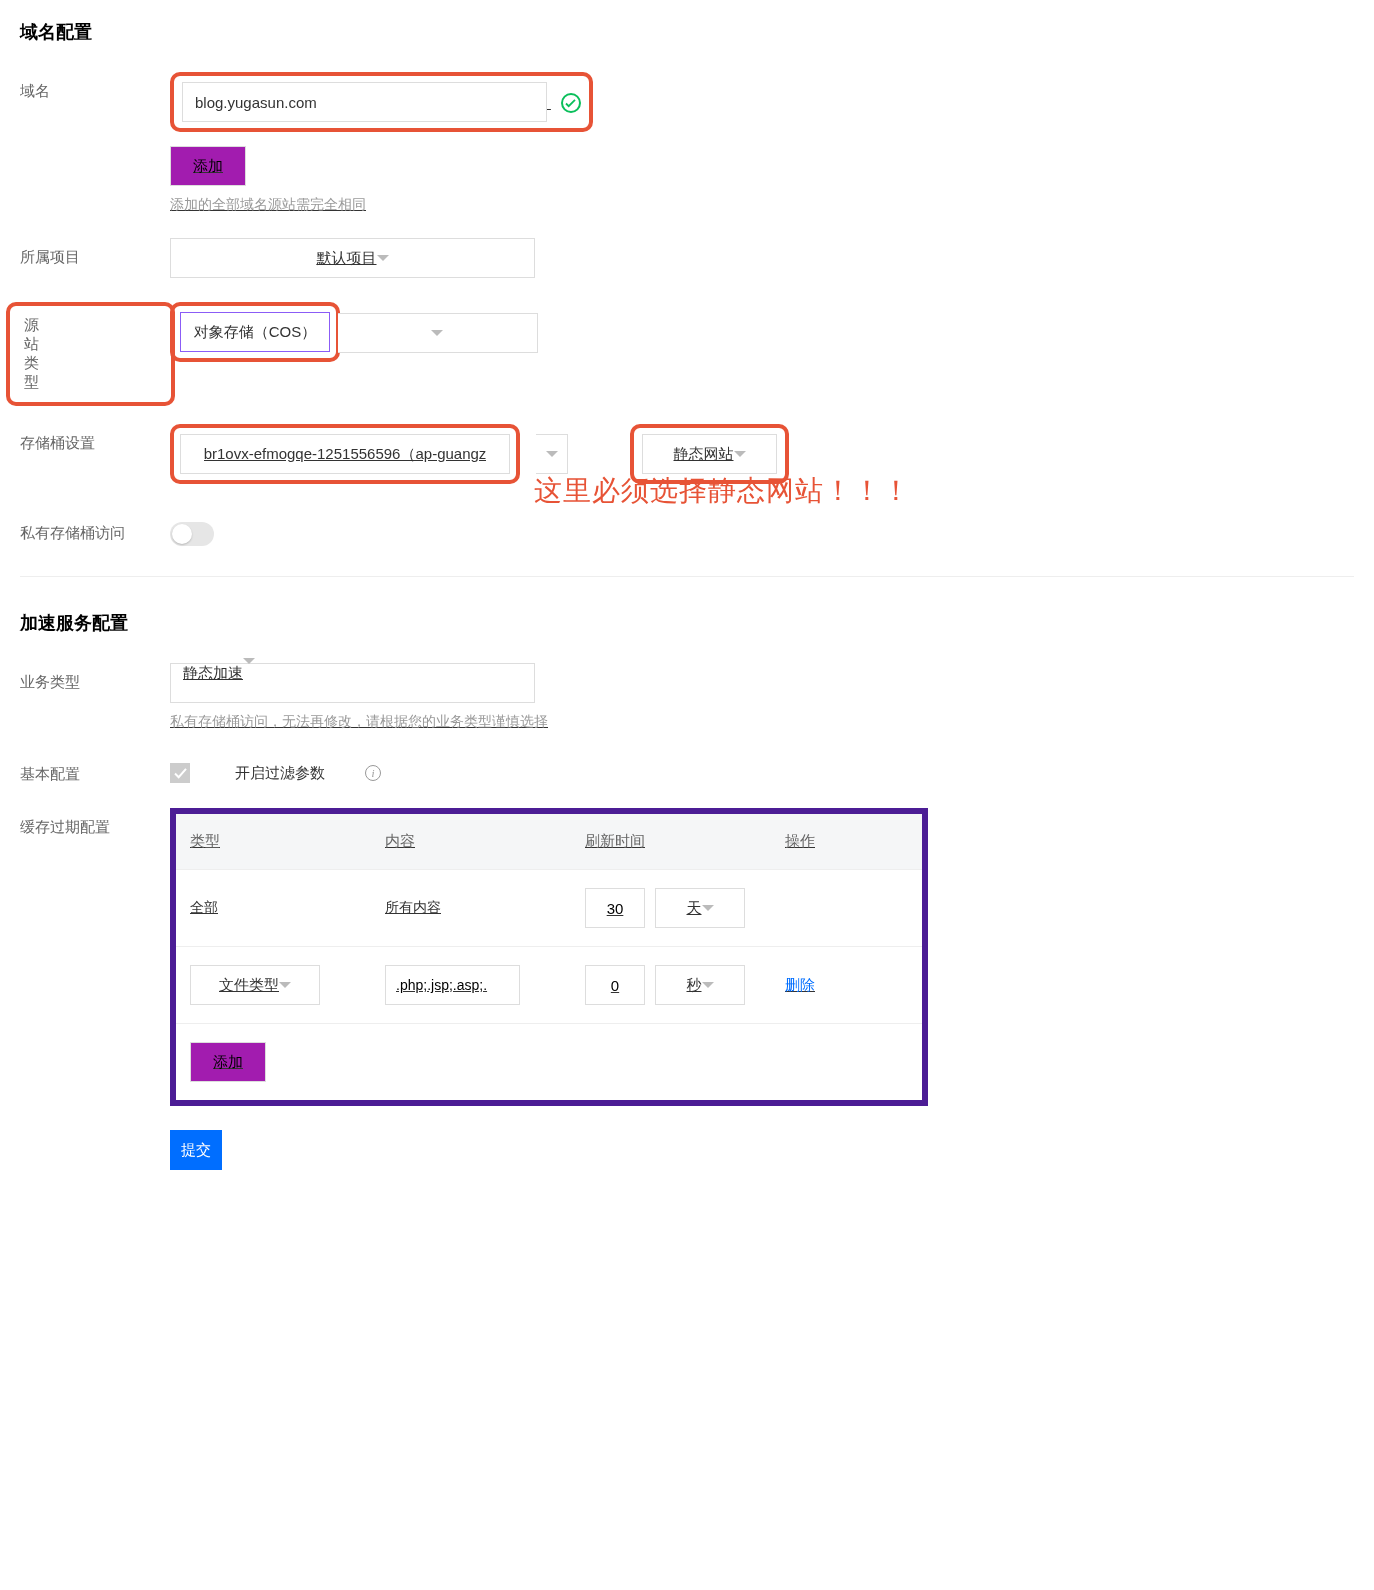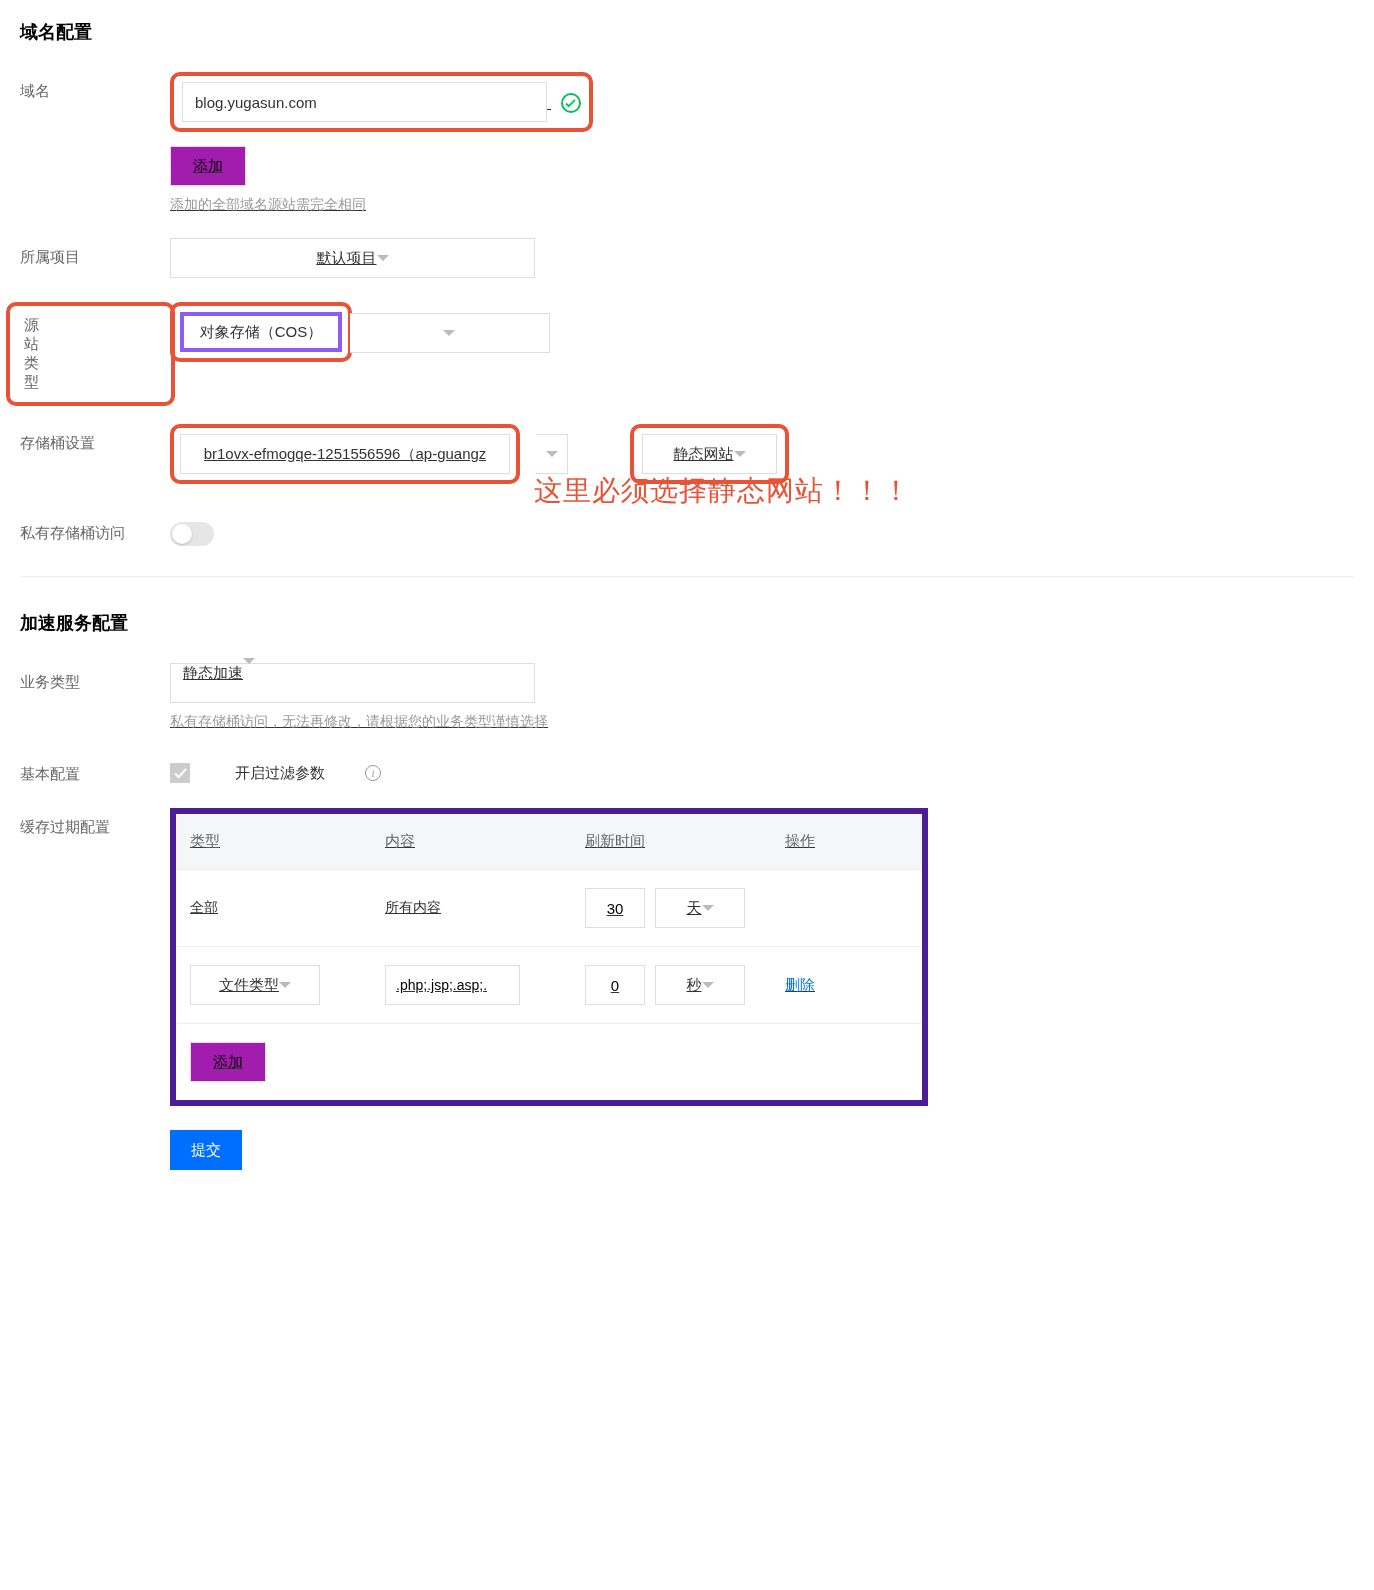--- a/index.html
+++ b/index.html
@@ -70,21 +70,21 @@
     padding: 0 22px;
     border: 1px solid #ddd;
     background: #a21caf;
     font-size: 15px;
     cursor: pointer;
   }
   .btn-primary {
     background: #006eff;
     border-color: #006eff;
     color: #fff;
-    padding: 0 20px;
+    padding: 0 10px;
   }
   .hint {
     font-size: 14px;
     color: #999;
     margin-top: 10px;
   }
   .hl {
     border: 4px solid #e75336;
     border-radius: 10px;
     padding: 6px 8px;
@@ -231,21 +231,21 @@
   </div>
 
   <div class="form-row" style="margin-bottom:18px">
     <div style="width:150px">
       <span class="hl-label">
         <span style="color:#666;font-size:15px;padding:4px 0 4px 14px">源站类型</span>
       </span>
     </div>
     <div class="field-col" style="margin-left:0">
       <span class="hl hl-tight" style="margin-left:0">
-        <div class="select" style="width:162px;border:4px solid #8b5cf6">
+        <div class="select" style="width:150px;border:1px solid #8b5cf6">
           <span>对象存储（COS）</span>
         </div>
       </span>
       <span style="display:inline-flex;vertical-align:middle">
         <div class="select" style="width:200px;border-left:none;height:40px;margin-left:-6px">
           <span></span>
             <span class="caret"></span>
         </div>
       </span>
     </div>

